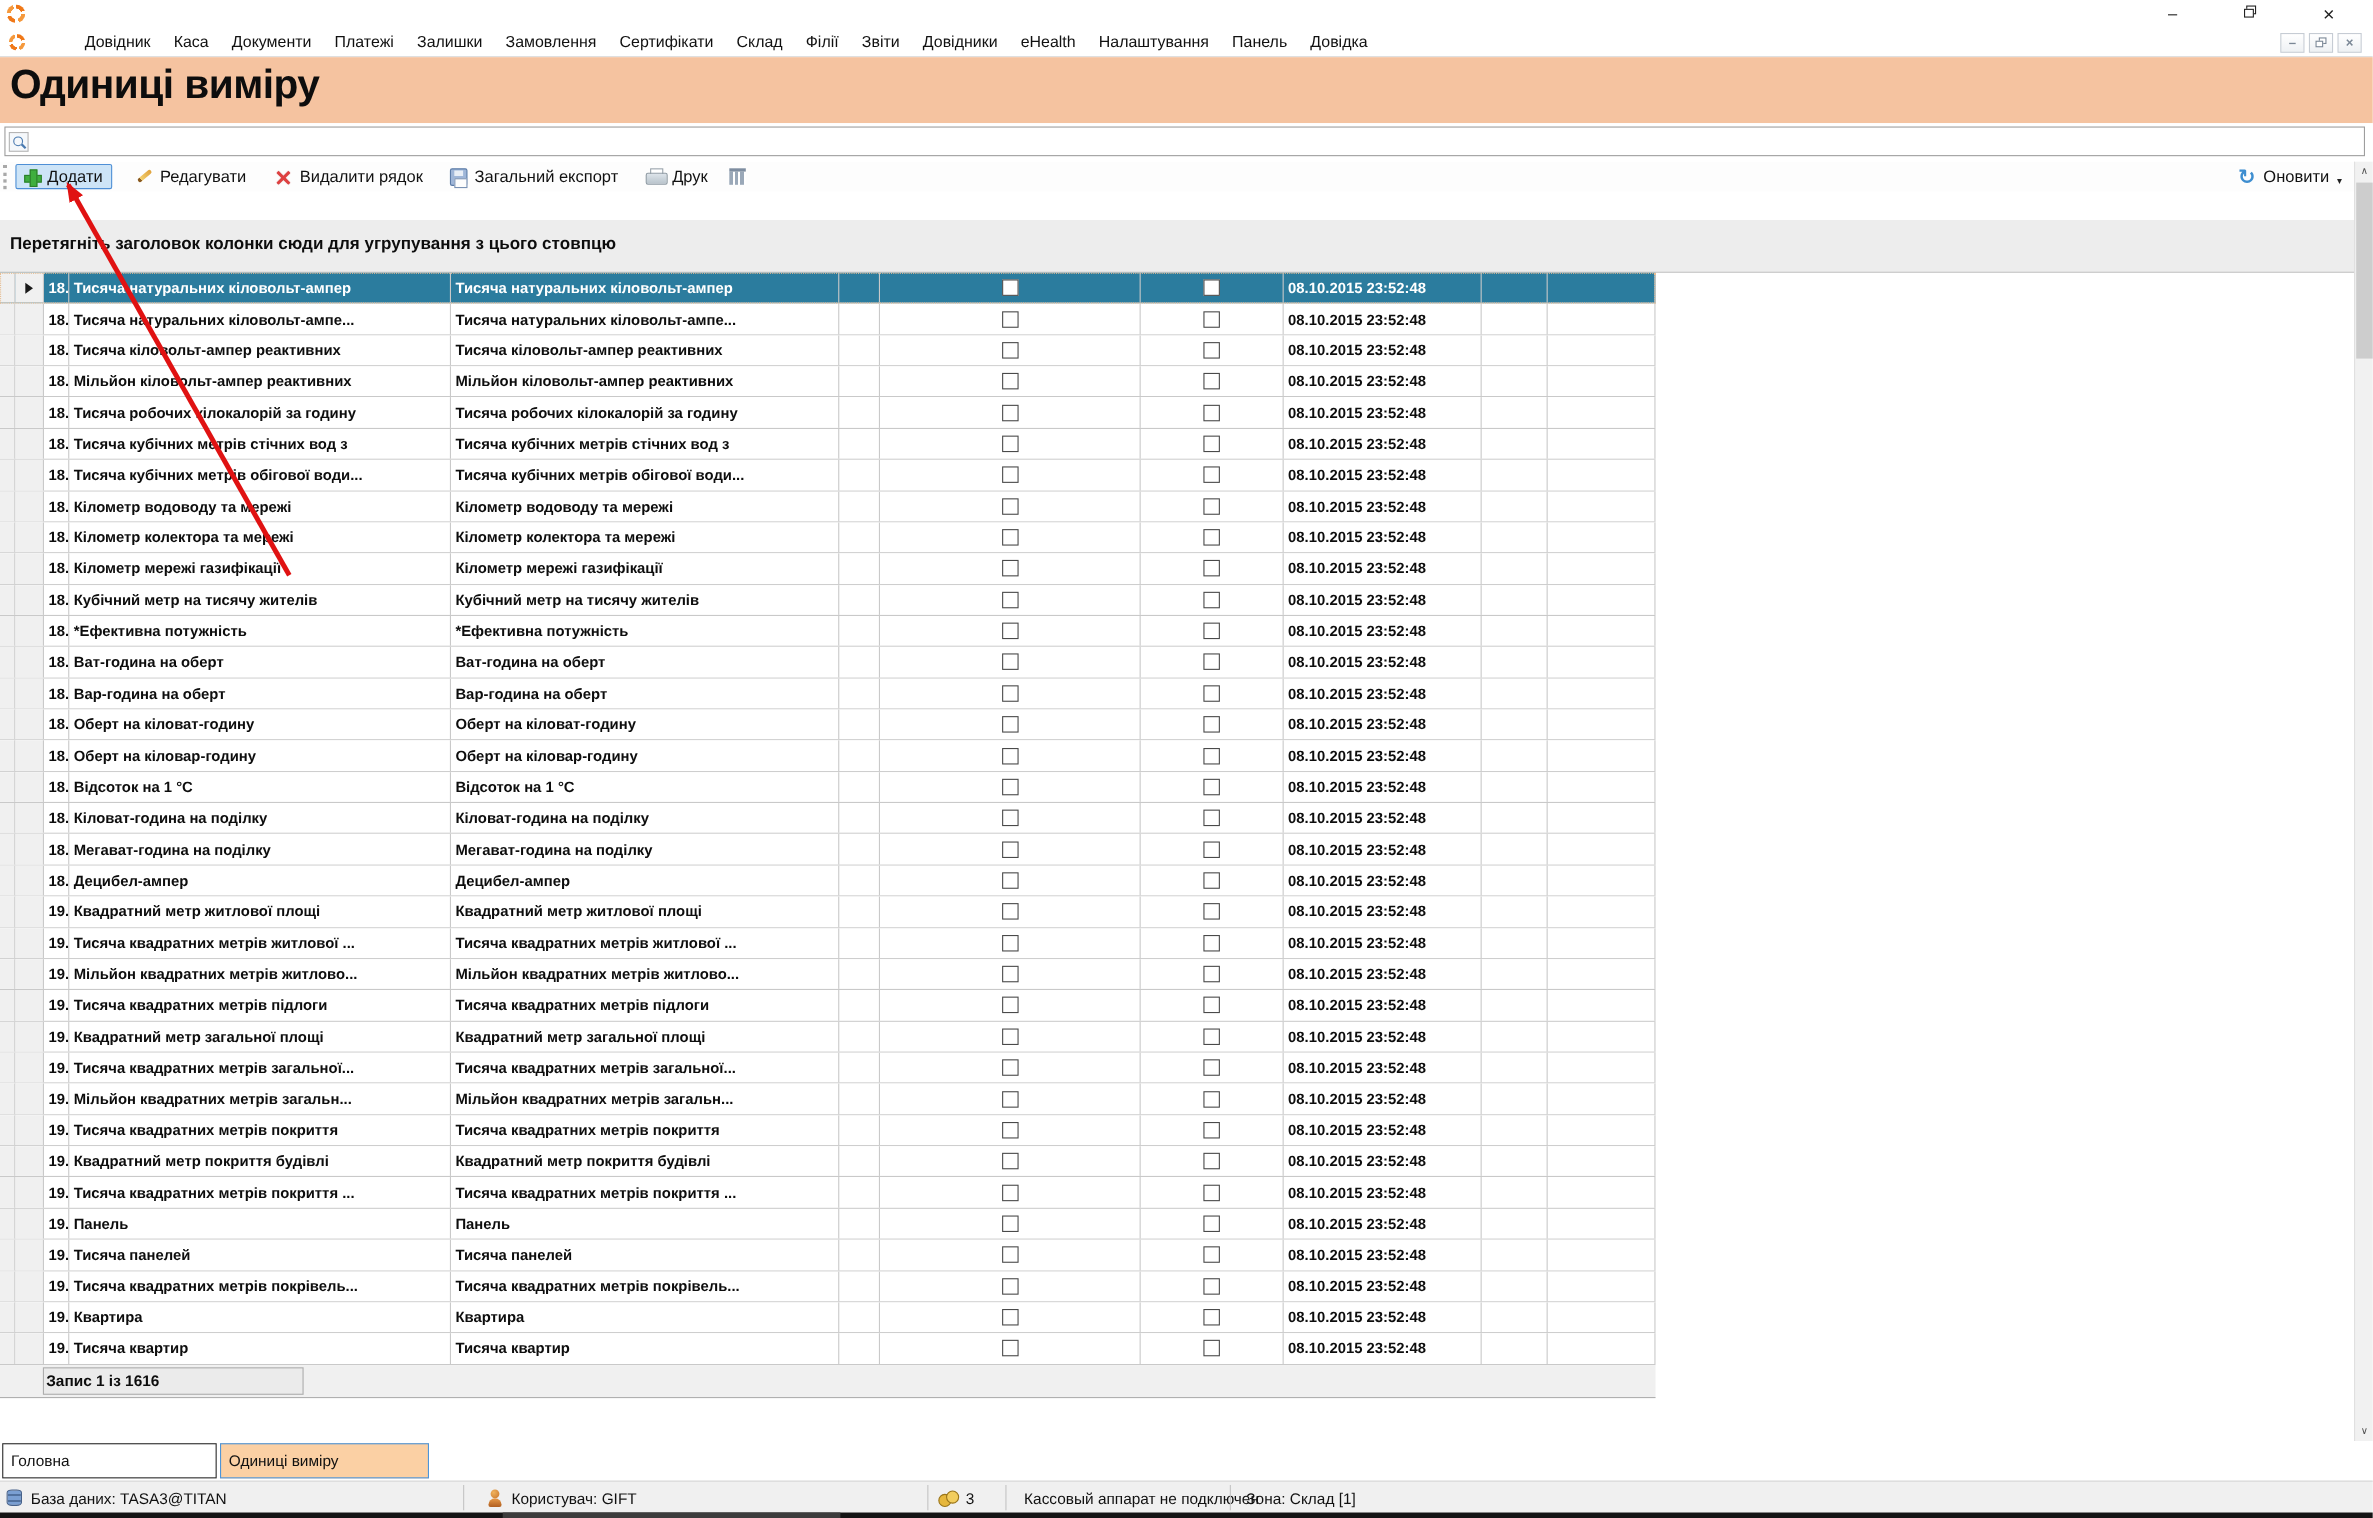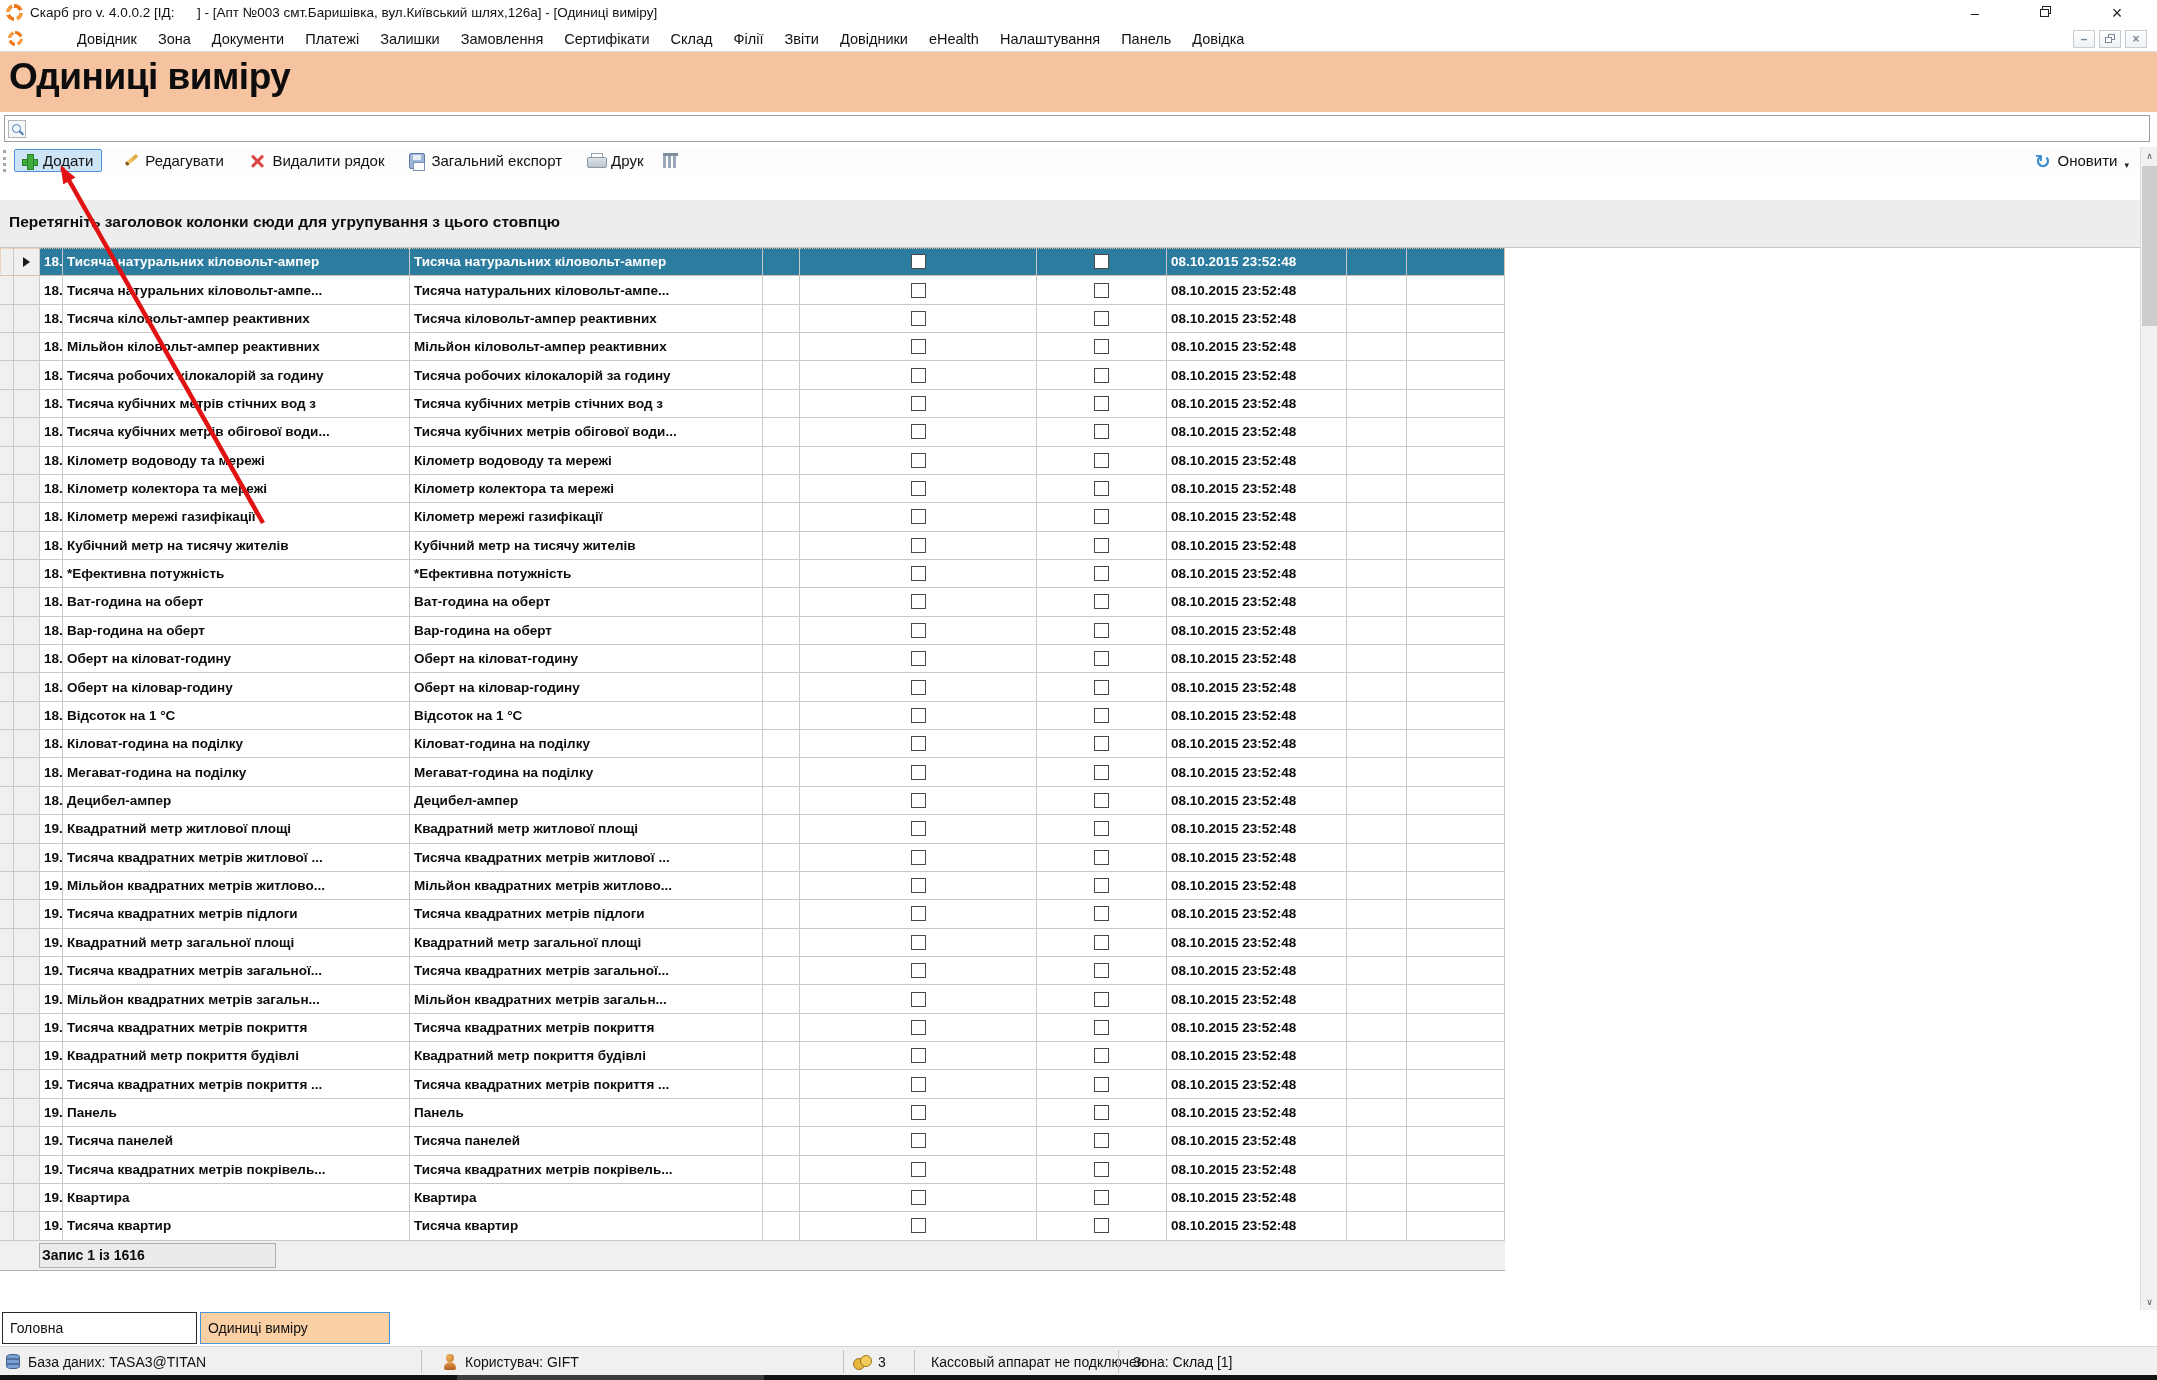--- a/index.html
+++ b/index.html
@@ -139,31 +139,30 @@
   .bottomstrip i { position:absolute; left:457px; top:0; width:307px; height:5px; background:#3c3c3c; }
 
   
   .arrow-overlay { position:absolute; left:0; top:0; width:2157px; height:1380px; pointer-events:none; z-index:50; }
 </style>
 </head>
 <body>
 
 <div class="titlebar">
   <span class="logo"></span>
-  <span class="title-text">Скарб pro v. 4.0.0.2 [ІД:&nbsp;&nbsp;&nbsp;&nbsp;&nbsp;&nbsp;] - [Апт №003 смт.Баришівка, вул.Київський шлях,126а] - [Одиниці виміру]</span>
   <div class="wbtn" style="left:1958px;">–</div>
   <div class="wbtn" style="left:2028px;"><span class="restore-glyph"><i></i><i></i></span></div>
   <div class="wbtn" style="left:2100px;font-size:18px;">×</div>
 </div>
 
 <div class="menubar">
   <span class="menulogo"></span>
   <div class="menus">
     <span class="menu-item">Довідник</span>
-    <span class="menu-item">Зона</span>
+    <span class="menu-item">Каса</span>
     <span class="menu-item">Документи</span>
     <span class="menu-item">Платежі</span>
     <span class="menu-item">Залишки</span>
     <span class="menu-item">Замовлення</span>
     <span class="menu-item">Сертифікати</span>
     <span class="menu-item">Склад</span>
     <span class="menu-item">Філії</span>
     <span class="menu-item">Звіти</span>
     <span class="menu-item">Довідники</span>
     <span class="menu-item">eHealth</span>

